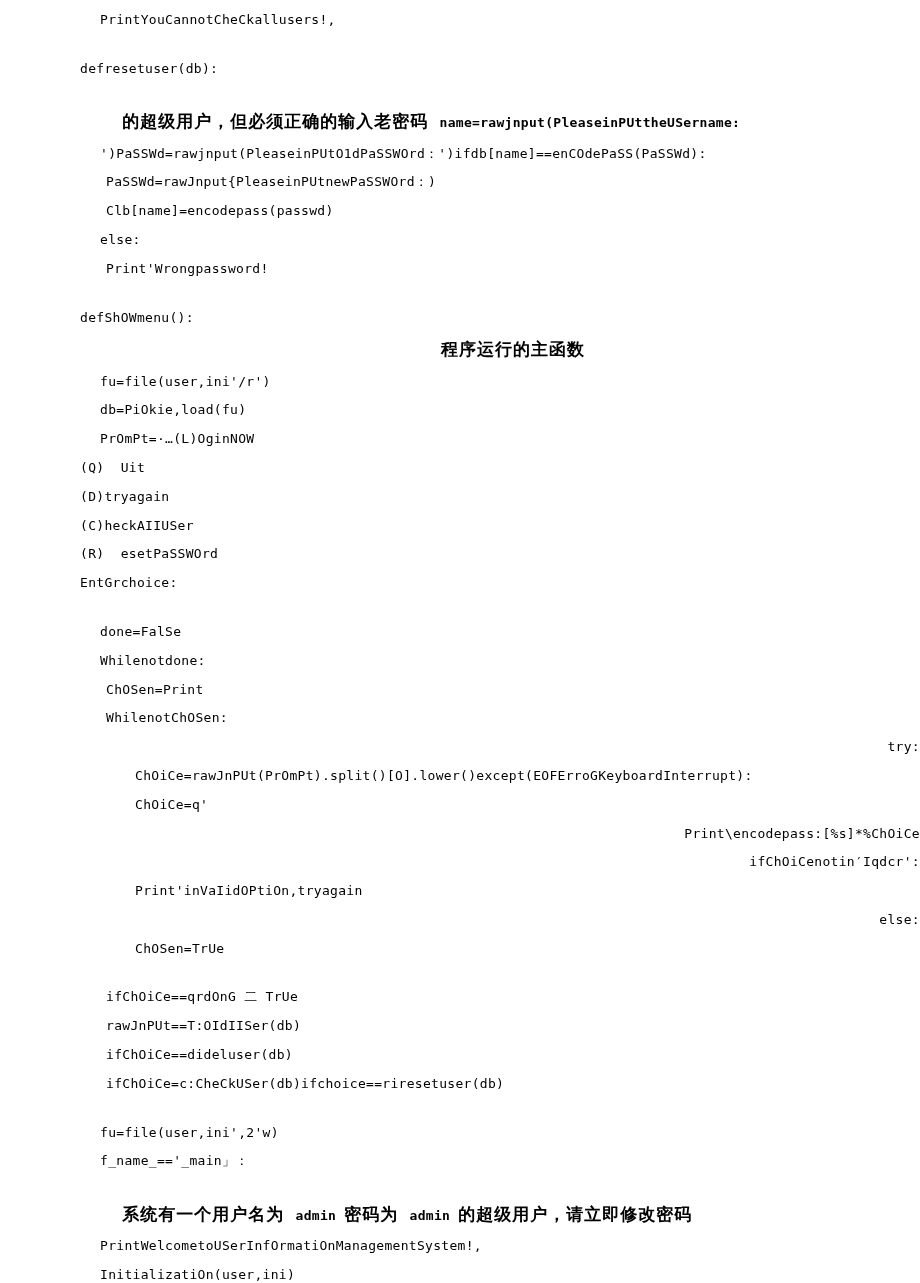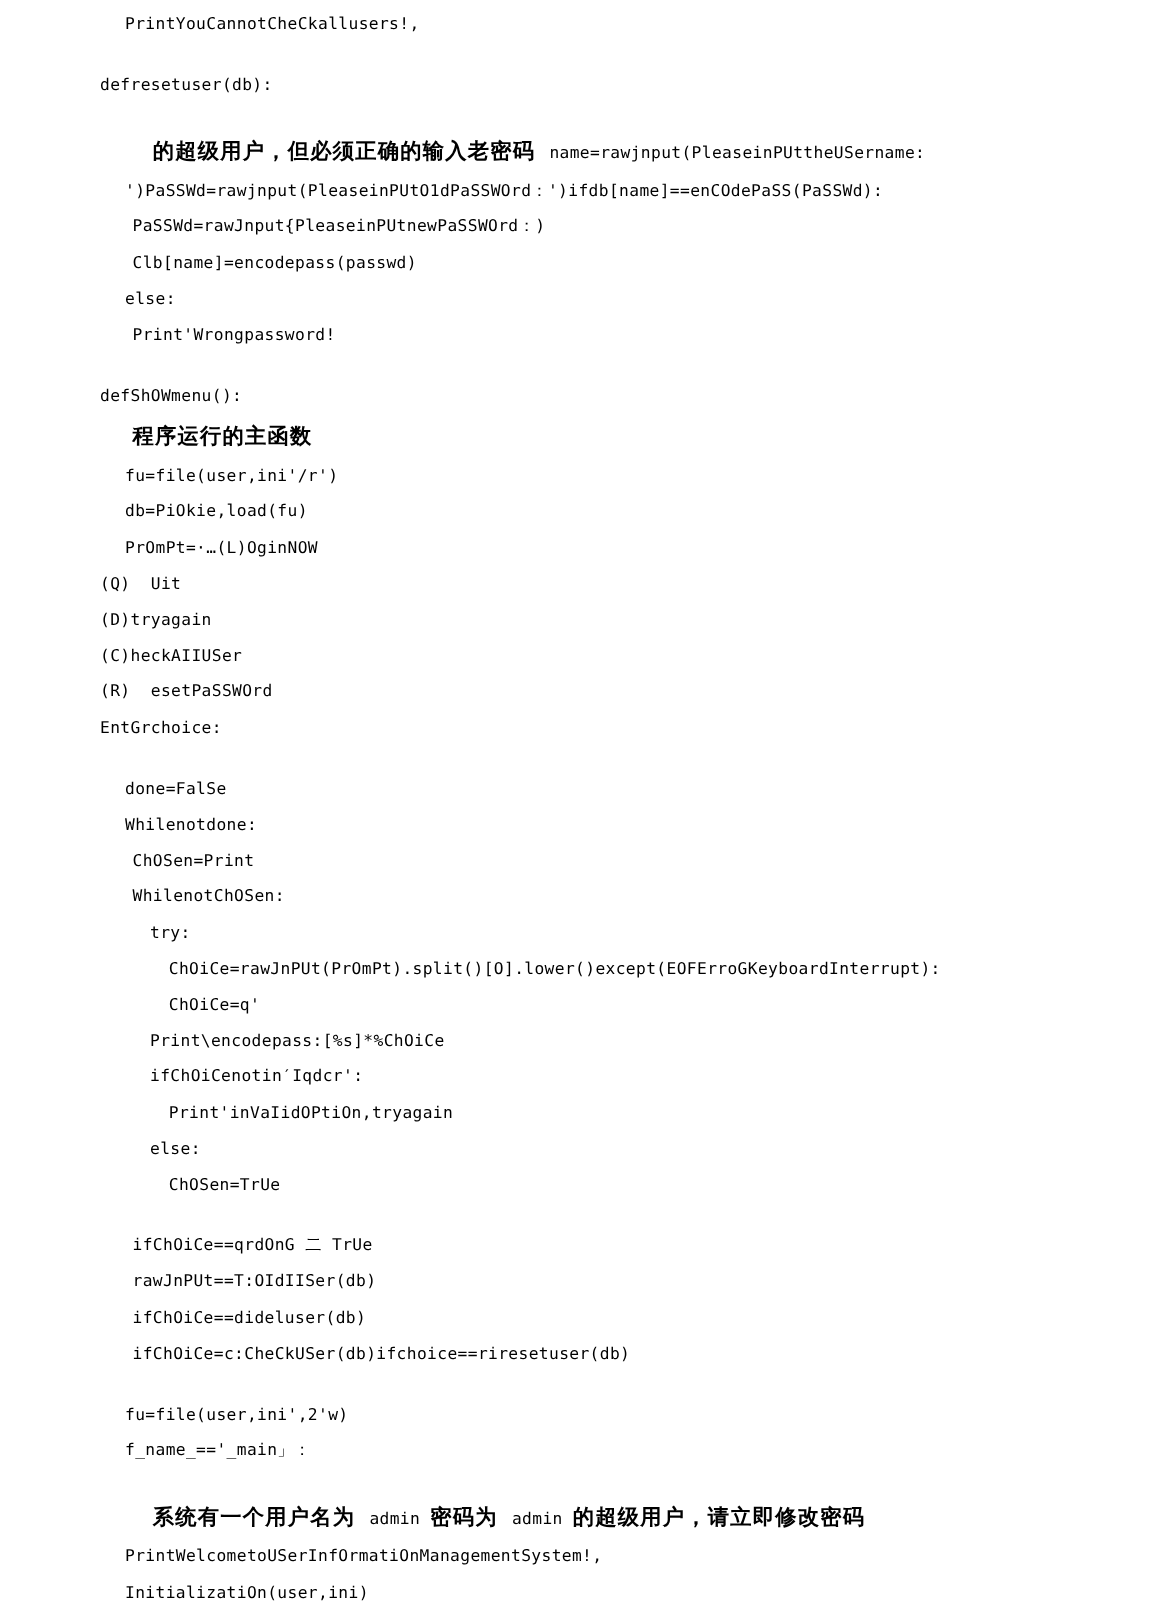--- a/index.html
+++ b/index.html
@@ -15,37 +15,38 @@
   .line {
     white-space: pre;
     margin-bottom: 8px;
     letter-spacing: 0.3px;
   }
   .gap { height: 20px; }
   .heading-inline {
     font-size: 17px;
     font-weight: bold;
     letter-spacing: 1px;
+    text-align: center;
   }
   .heading-mixed {
     margin-bottom: 8px;
   }
   .heading-mixed .cn {
     font-size: 17px;
     font-weight: bold;
     letter-spacing: 1px;
   }
   .heading-mixed .en {
     font-size: 13px;
-    font-weight: normal;
+    font-weight: bold;
     margin-top: 32px;
   }
   .i1 { padding-left: 20px; }
   .i2 { padding-left: 26px; }
-  .i3 { padding-left: 40px; }
+  .i3 { padding-left: 40px; text-align: right; }
   .i4 { padding-left: 55px; }
 </style>
 </head>
 <body>
 
 <div class="line i1">PrintYouCannotCheCkallusers!,</div>
 <div class="gap"></div>
 <div class="line">defresetuser(db):</div>
 <div class="line i2 heading-mixed">
   <span class="cn">的超级用户，但必须正确的输入老密码 </span><span class="en">name=rawjnput(PleaseinPUttheUSername:</span>

